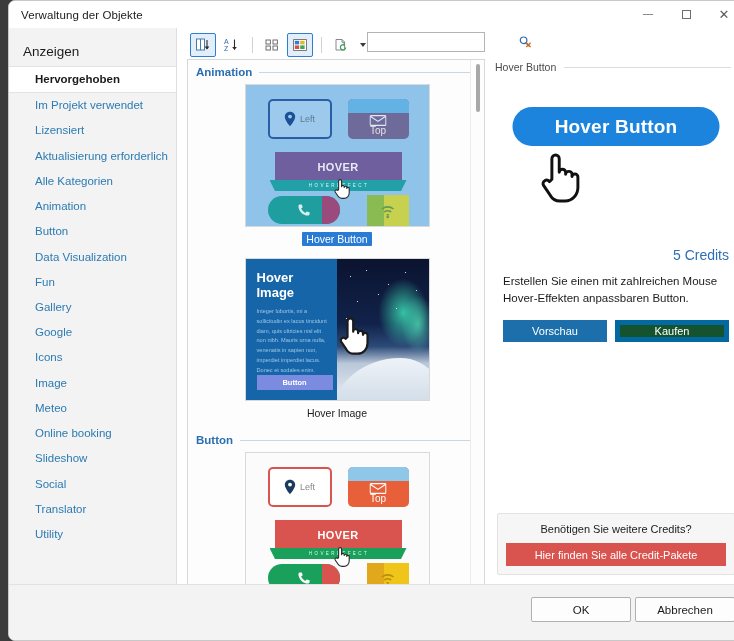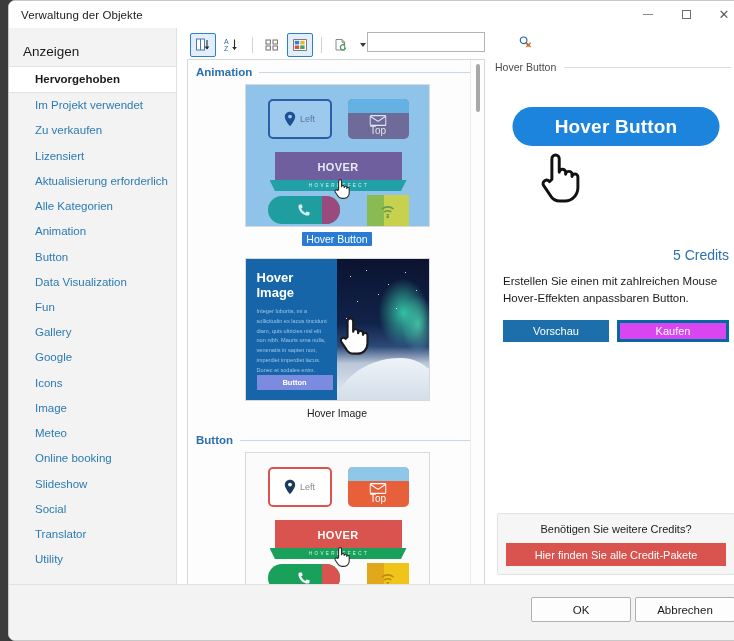--- a/index.html
+++ b/index.html
@@ -274,21 +274,21 @@
   .d-actions {
     display: flex; gap: 8px;
     padding: 12px 14px 0 14px;
   }
   .act {
     flex: 1; height: 22px;
     display: flex; align-items: center; justify-content: center;
     font-size: 11px; color: #ffffff; cursor: pointer;
   }
   .act.preview { background: #1d6fab; }
-  .act.buy { background: #d946ef; border: 3px solid #0369a1; }
+  .act.buy { background: #14532d; border: 5px solid #0369a1; }
 
   .credit-box {
     position: absolute; left: 8px; bottom: 10px;
     width: 238px; height: 62px;
     background: #f6f6f6; border: 1px solid #e3e3e3;
     border-radius: 2px;
     display: flex; flex-direction: column; align-items: center;
     padding-top: 9px;
   }
   .credit-box .q { font-size: 11px; color: #1b1b1b; }
@@ -348,21 +348,20 @@
       <div class="win-btn close">
         <div class="glyph-close">✕</div>
       </div>
     </div>
   </div>
 
   <div class="sidebar">
     <div class="side-head">Anzeigen</div>
     <div class="side-item active">Hervorgehoben</div>
     <div class="side-item">Im Projekt verwendet</div>
-    <div class="side-item">Zu verkaufen</div>
     <div class="side-item">Lizensiert</div>
     <div class="side-item">Aktualisierung erforderlich</div>
 
     <div class="side-item">Alle Kategorien</div>
     <div class="side-item">Animation</div>
     <div class="side-item">Button</div>
     <div class="side-item">Data Visualization</div>
     <div class="side-item">Fun</div>
     <div class="side-item">Gallery</div>
     <div class="side-item">Google</div>

